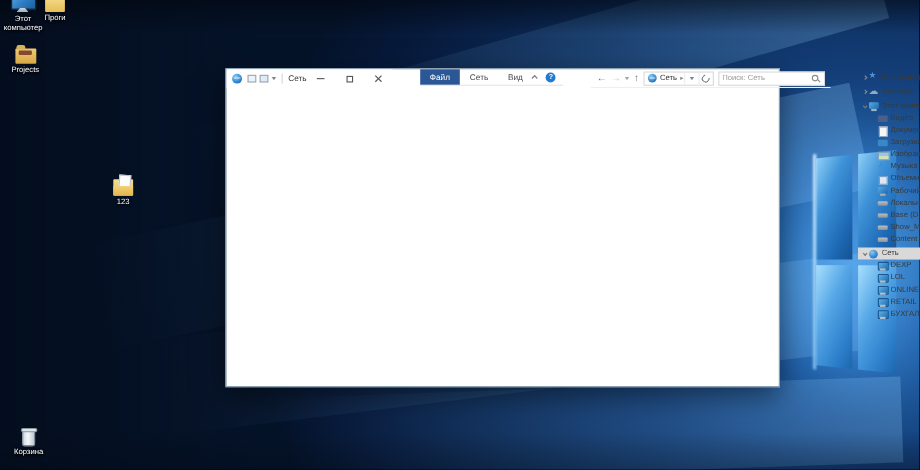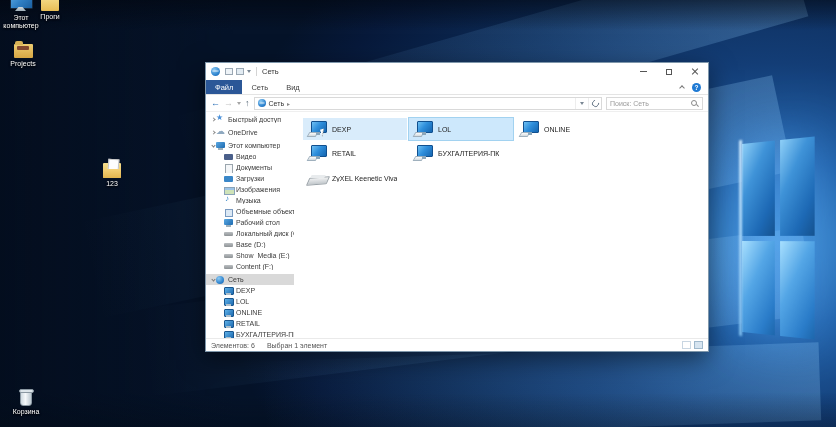--- a/index.html
+++ b/index.html
@@ -56,22 +56,22 @@
     border:1px solid #c4c4c4;transform:rotate(4deg);}
   .di-folder-123::after{content:"";position:absolute;left:0;bottom:0;width:100%;height:9px;
     background:linear-gradient(#f3d178,#e2b54e);border-radius:0 0 1px 1px;}
   .dicon-recycle-bin{left:2px;top:391px;}
   .di-recycle-bin{width:12px;height:15px;position:relative;border:1px solid #8b98a2;border-radius:2px 2px 3px 3px;
     background:linear-gradient(90deg,#cfd9e0,#f5f8fa 45%,#bcc8d0);}
   .di-recycle-bin::before{content:"";position:absolute;left:-2px;top:-3px;width:13px;height:2px;
     background:#dde5ea;border:1px solid #8b98a2;border-radius:2px;}
   
   .win{position:absolute;left:205px;top:62px;width:504px;height:290px;background:#fff;
-    border:1px solid #7f97ab;box-shadow:0 8px 24px rgba(0,0,0,.5);display:flex;flex-direction:column;
-    font-size:7px;color:#333;}
+    border:1px solid #7f97ab;box-shadow:0 8px 24px rgba(0,0,0,.5);display:flex;flex-direction:row;
+    font-size:7px;color:#333;gap:25px;}
   
   .titlebar{height:17px;flex:0 0 auto;display:flex;align-items:center;padding-left:5px;background:#fff;}
   .globe{width:9px;height:9px;border-radius:50%;position:relative;flex:0 0 auto;
     background:radial-gradient(circle at 35% 30%,#8cc9f2,#2f85d0 60%,#1a5fa8);}
   .globe::before{content:"";position:absolute;left:1px;right:1px;top:3px;height:2px;background:rgba(255,255,255,.45);border-radius:50%;}
   .qat{display:flex;align-items:center;gap:3px;margin-left:5px;}
   .qat-btn{width:8px;height:7px;border:1px solid #9aa7b3;background:#eef3f7;}
   .qat-btn.b2{background:#e2ebf2;}
   .caret-down{width:0;height:0;border-left:2.5px solid transparent;border-right:2.5px solid transparent;border-top:3px solid #7a8794;}
   .tb-sep{width:1px;height:9px;background:#d4d4d4;margin:0 5px;}

